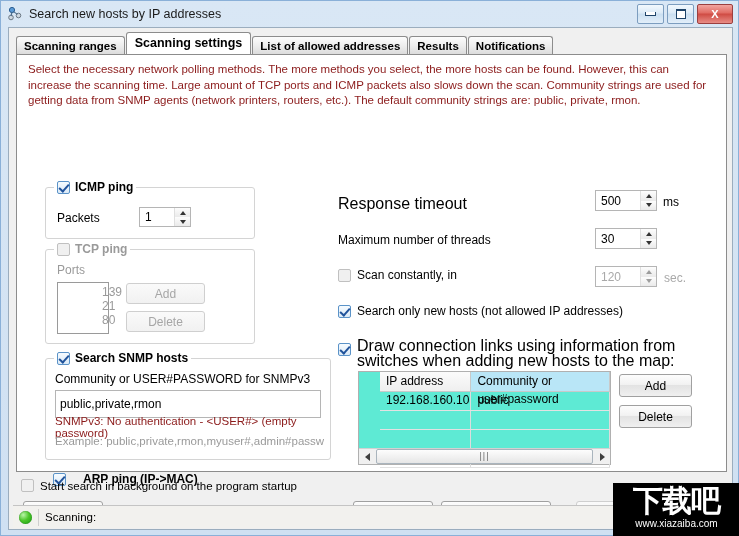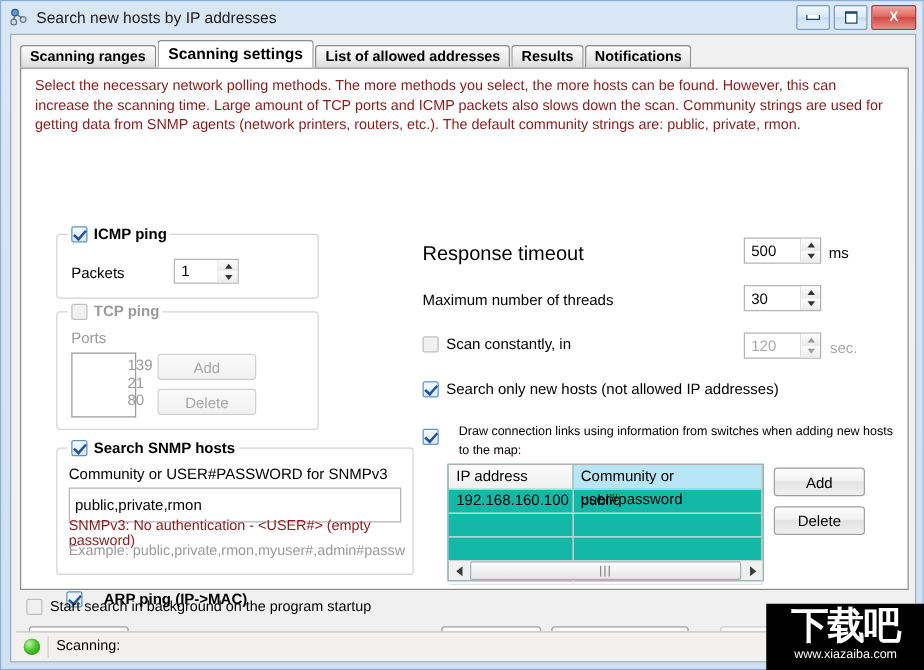--- a/index.html
+++ b/index.html
@@ -110,21 +110,21 @@
   }
   .btn.dim{color:#a6a6a6;border-color:#cfcfcf;
     background:linear-gradient(to bottom,#fafafa,#f1f1f1);}
   .btn.bold{font-weight:bold;font-size:12.5px;}
 
   
   #portlist{position:absolute;border:1px solid #9a9a9a;background:#fff;box-sizing:border-box;
     padding:2px 4px;color:#9a9a9a;font-size:12px;line-height:14px;}
 
   
-  #grid{position:absolute;border:1px solid #b0b0b0;background:#14b8a6;box-sizing:border-box;}
+  #grid{position:absolute;border:1px solid #b0b0b0;background:#5eead4;box-sizing:border-box;padding-left:21px;}
   #grid .ghead{display:flex;height:19px;border-bottom:1px solid #c9c9c9;}
   #grid .gh{
     border-right:1px solid #c9c9c9;box-sizing:border-box;
     padding-left:6px;line-height:18px;font-size:12px;
     background:linear-gradient(to bottom,#fbfbfb,#efefef);
   }
   #grid .gh.sel{background:#b9e6f7;}
   #grid .grow{display:flex;height:18px;border-bottom:1px solid #e2e2e2;}
   #grid .gc{border-right:1px solid #dcdcdc;box-sizing:border-box;padding-left:6px;
     line-height:17px;font-size:12px;overflow:hidden;white-space:nowrap;}
@@ -294,21 +294,21 @@
             </span>
         </span>
       </div>
       <span class="unit dim" style="left:647px;top:216px;">sec.</span>
 
       <div style="position:absolute;left:321px;top:249px;display:flex;align-items:center;gap:6px;font-size:12px;">
         <span class="cb checked"></span>
         <span>Search only new hosts (not allowed IP addresses)</span>
       </div>
 
-      <div style="position:absolute;left:321px;top:283px;width:380px;display:flex;gap:16px;font-size:10px;">
+      <div style="position:absolute;left:321px;top:283px;width:380px;display:flex;gap:6px;font-size:16px;">
         <span class="cb checked" style="margin-top:5px;"></span>
         <span style="line-height:15px;">Draw connection links using information from switches when adding new hosts to the map:</span>
       </div>
 
       <div id="grid" style="left:341px;top:316px;width:253px;height:94px;">
         <div class="ghead">
           <div class="gh" style="width:100px;">IP address</div>
           <div class="gh sel" style="width:152px;">Community or user#password</div>
         </div>
         <div class="grow">

